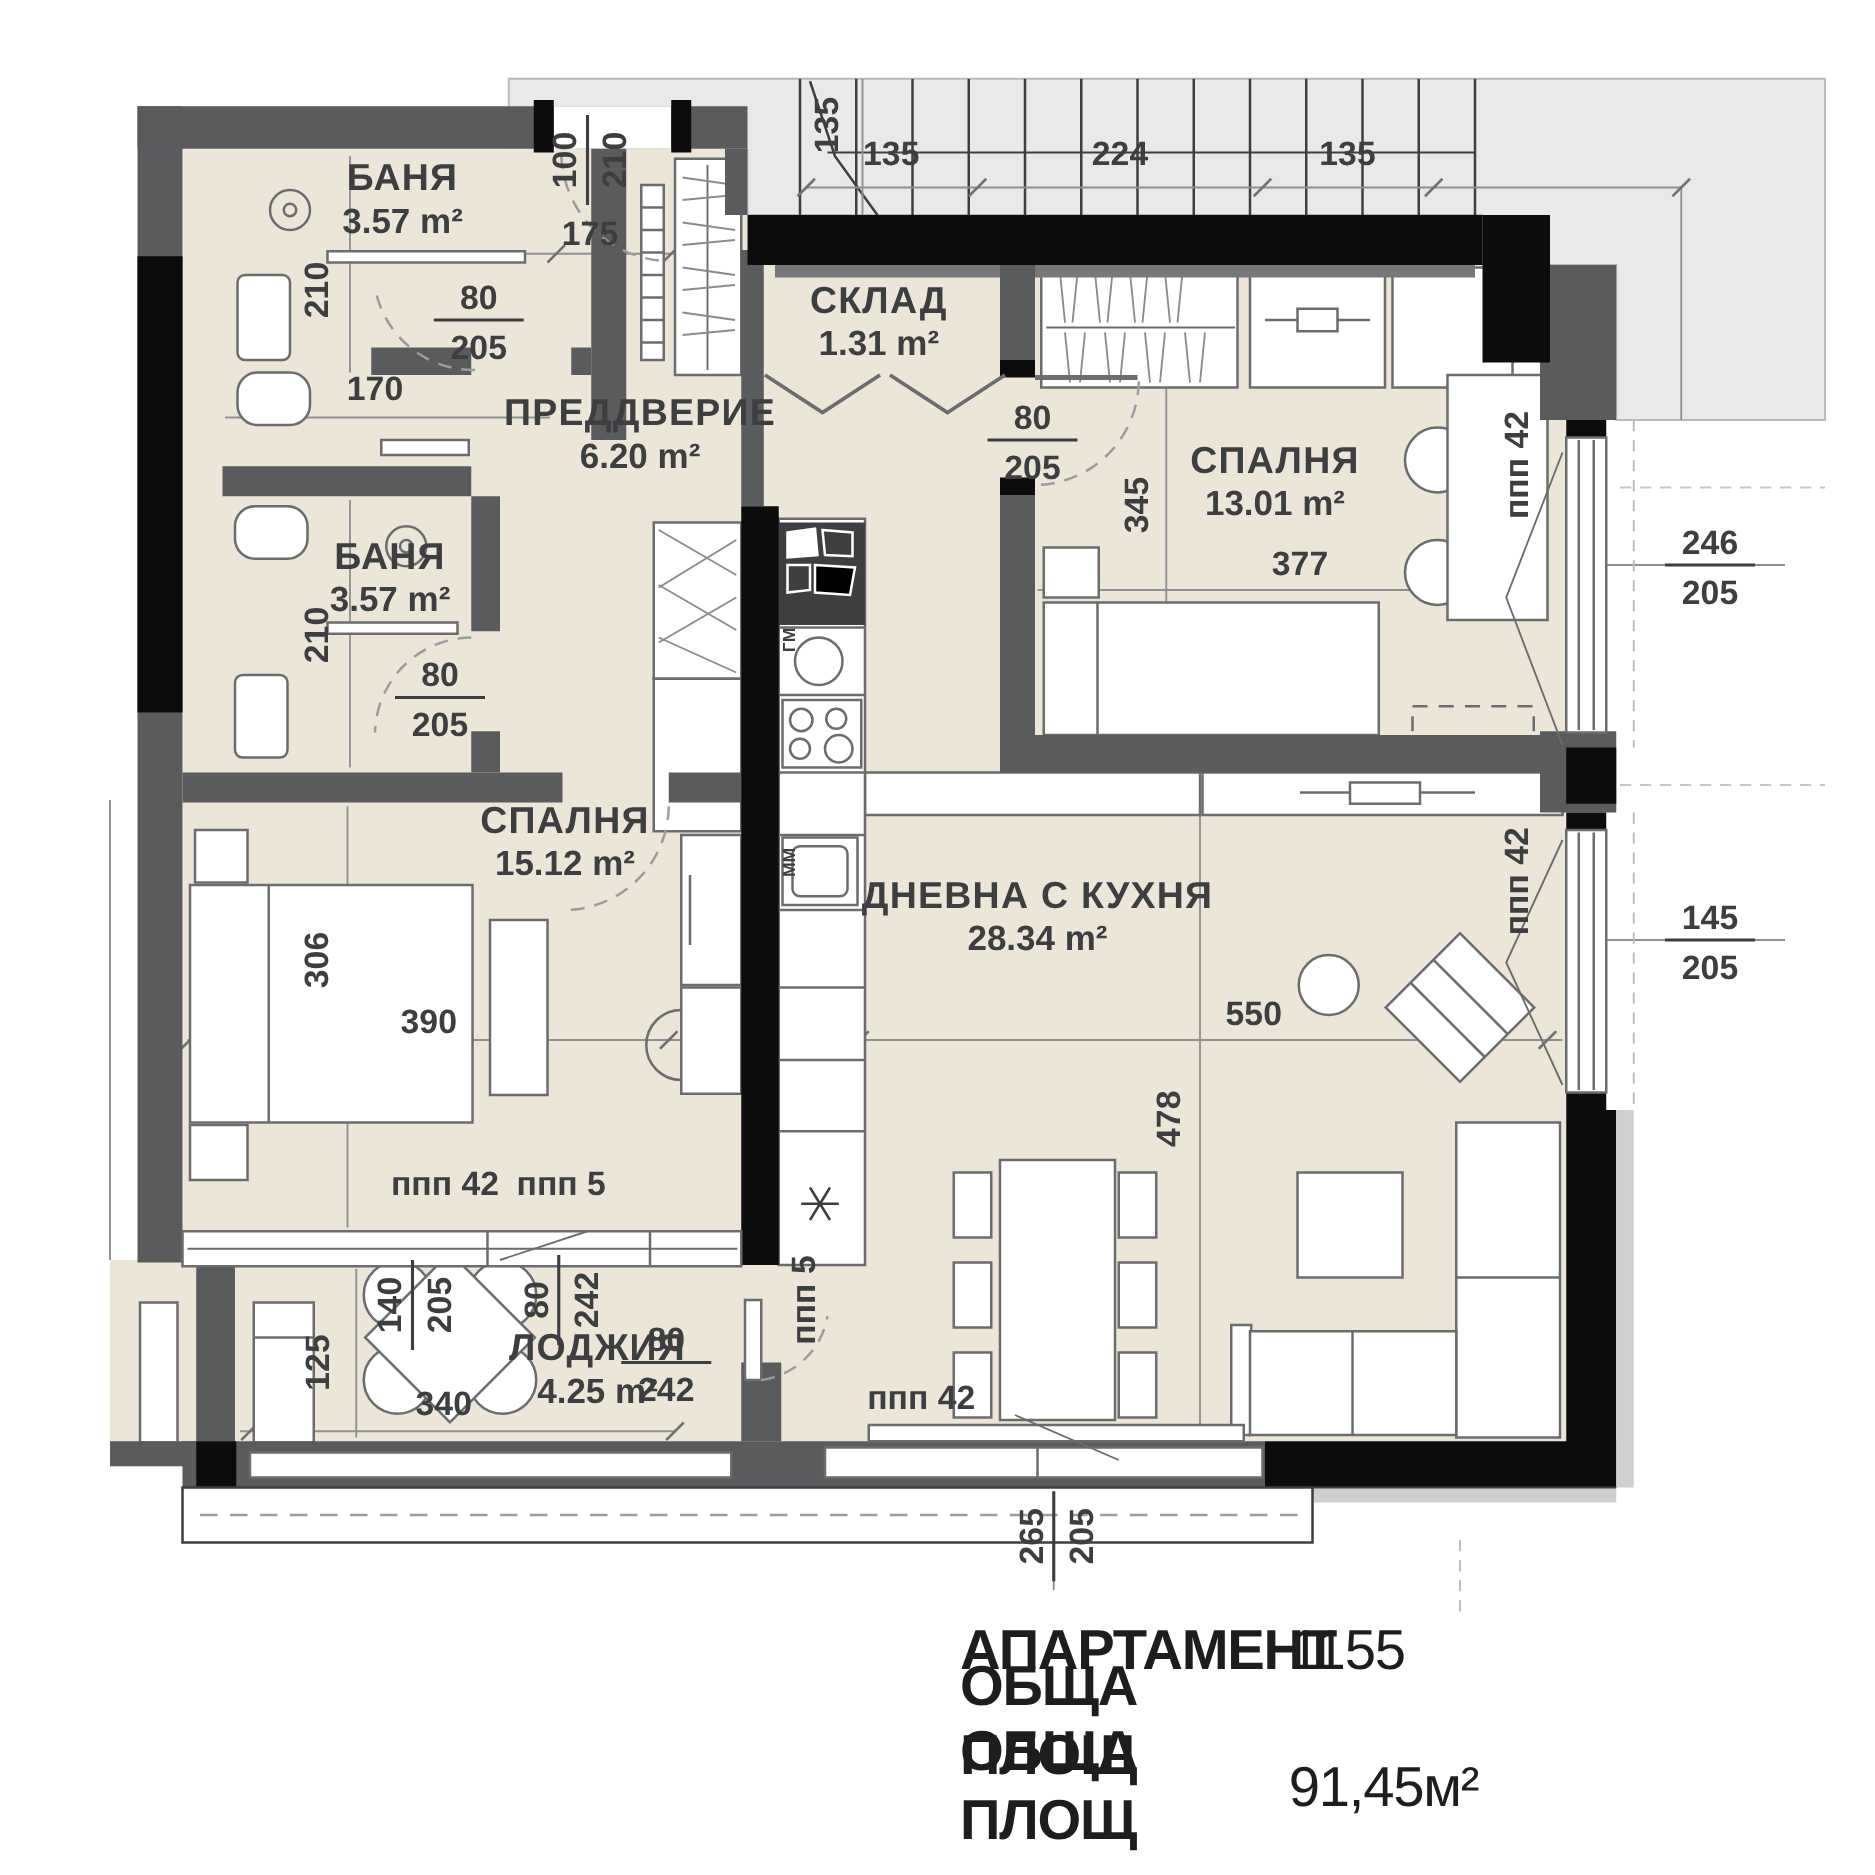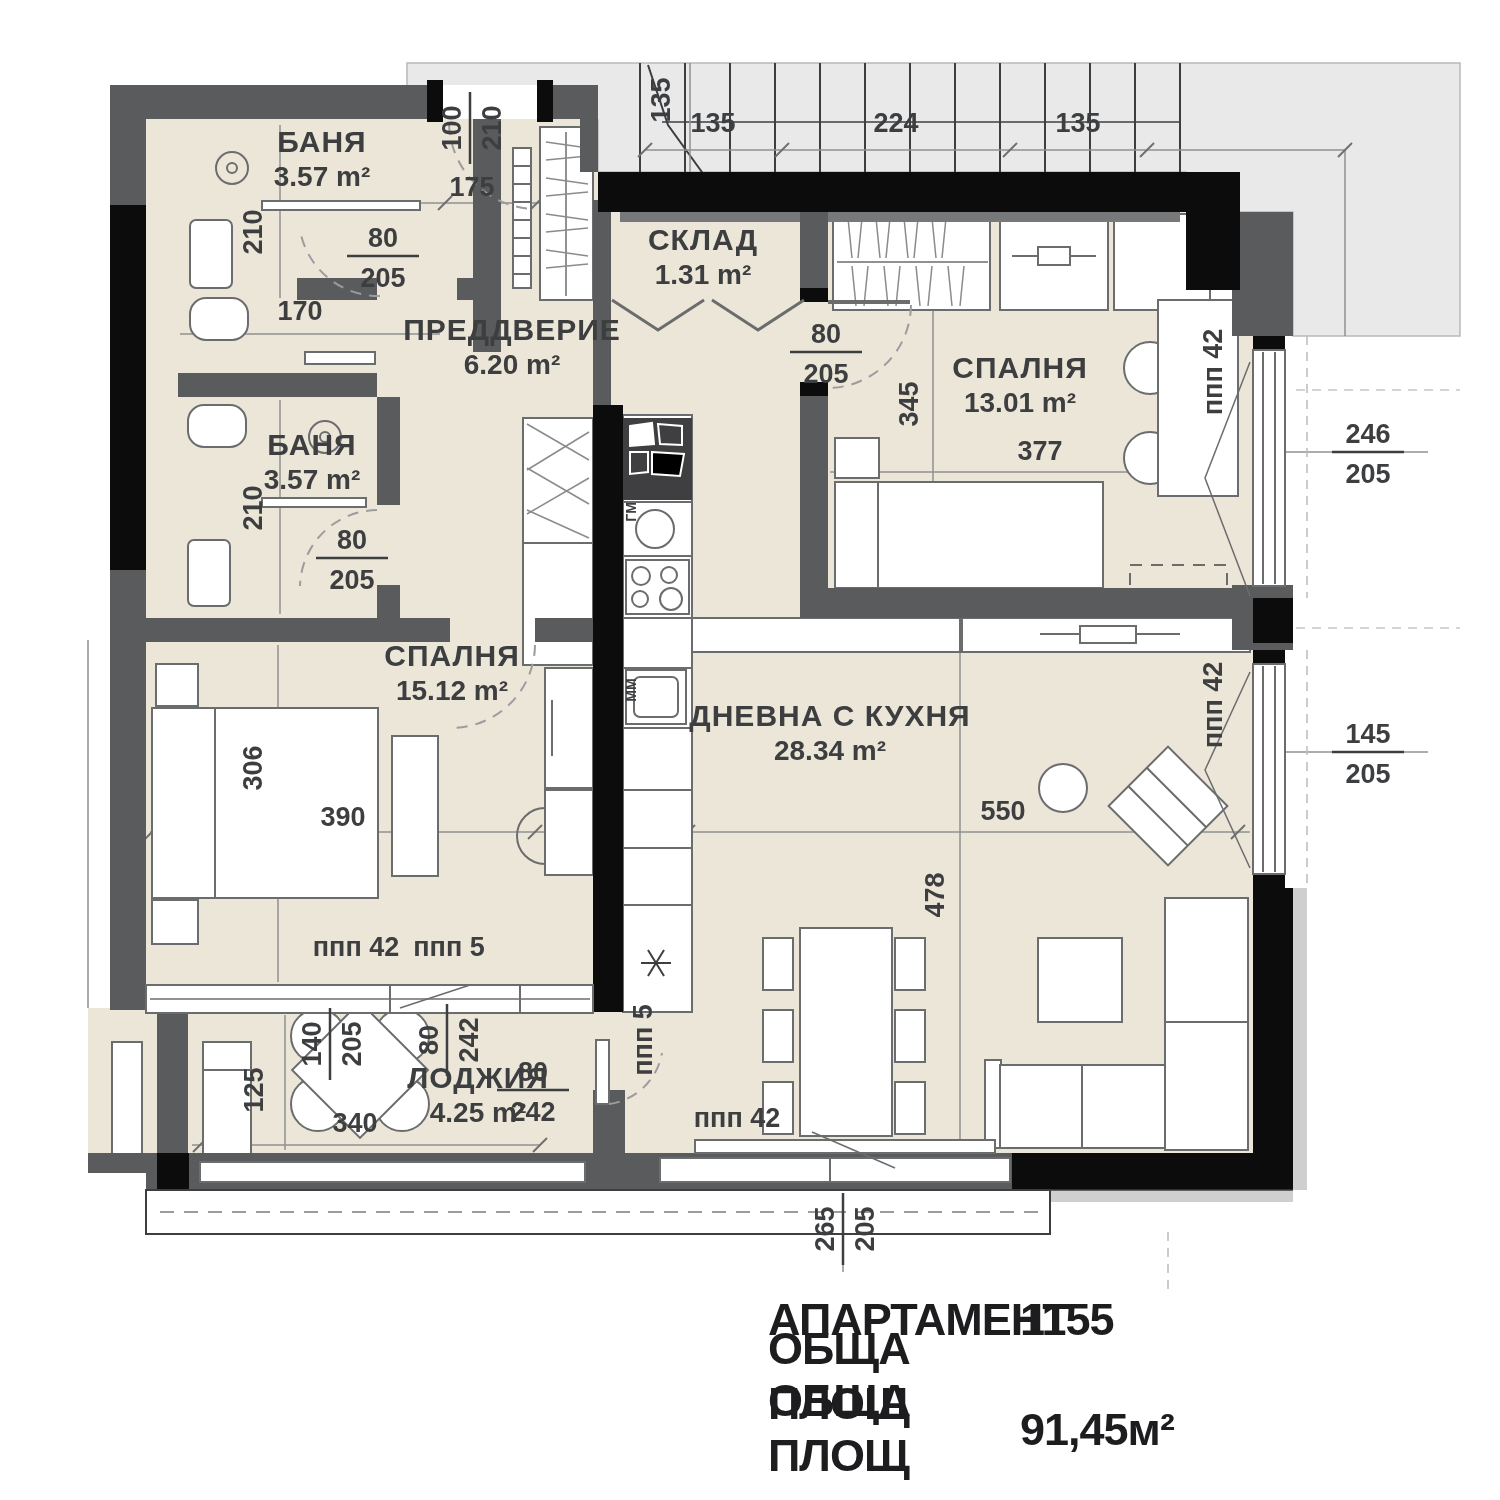--- a/index.html
+++ b/index.html
@@ -6,21 +6,21 @@
   #stage{position:relative;width:1500px;height:1500px;background:#fff;overflow:hidden;
          font-family:"Liberation Sans",sans-serif;}
   svg{position:absolute;left:0;top:0;}
   svg text{font-family:"Liberation Sans",sans-serif;font-weight:bold;fill:#3d3e40;}
   .room-name{font-size:30px;letter-spacing:1px;}
   .room-area{font-size:28px;}
   .dim{font-size:27px;}
   .summary{position:absolute;left:768px;top:1292px;width:600px;color:#1d1d1f;}
   .srow{display:flex;height:55px;align-items:center;}
   .slabel{display:inline-block;width:252px;font-weight:bold;font-size:45px;letter-spacing:-1px;}
-  .svalue{display:inline-block;font-weight:bold;font-size:45px;letter-spacing:-1px;}
+  .svalue{display:inline-block;font-weight:normal;font-size:45px;letter-spacing:-1px;padding-left:11px;}
 </style>
 </head>
 <body>
 
 <div id="stage">
 <svg width="1500" height="1500" viewBox="0 0 1500 1500">
 
   <g>
     <polygon points="407,63 1460,63 1460,336 1293,336 1293,212 1186,212 1186,172 598,172 598,120 407,120" fill="#e9e9e9" stroke="#b9b9b9" stroke-width="1.5"></polygon>
   </g>

